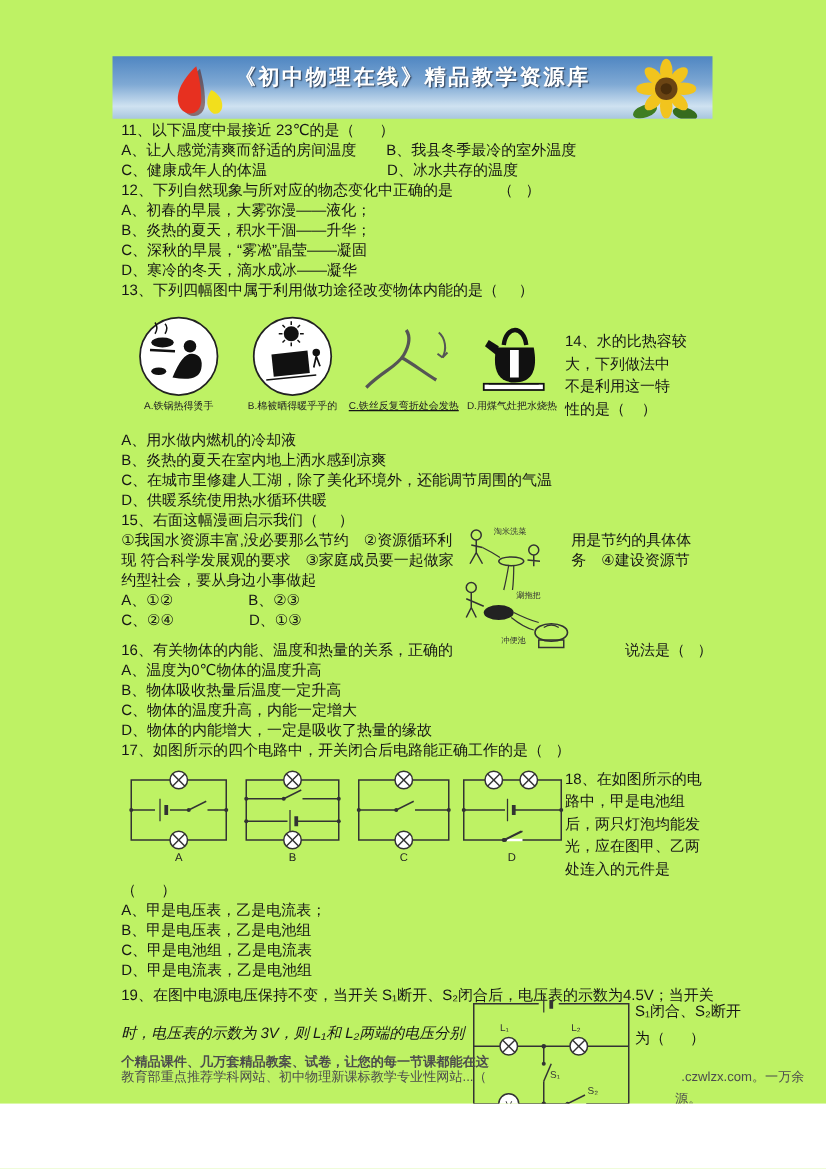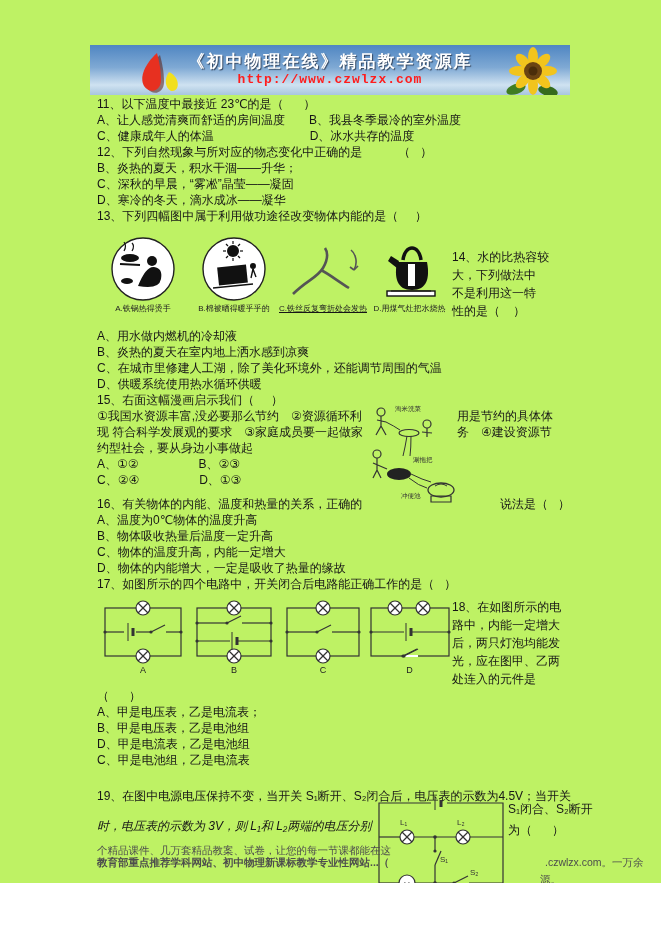--- a/index.html
+++ b/index.html
@@ -54,21 +54,20 @@
 
 <div class="page">
 
   <div class="banner">
     <svg class="logo" width="60" height="48" viewBox="0 0 60 48">
       <path d="M29,6 C17,17 11,30 16,39 C21,47 33,45 33,33 C33,22 31,14 29,6 Z" transform="translate(3,2)" fill="#5a1c10" opacity="0.55"></path>
       <path d="M29,6 C17,17 11,30 16,39 C21,47 33,45 33,33 C33,22 31,14 29,6 Z" fill="#e73020"></path>
       <path d="M41,25 C36,32 37,41 43,44 C49,45 52,38 48,31 C45,27 43,26 41,25 Z" fill="#f2df1c"></path>
     </svg>
     <div class="banner-title">《初中物理在线》精品教学资源库</div>
-    <div class="banner-url">http://www.czwlzx.com</div>
     <svg class="sunflower" width="64" height="50" viewBox="0 0 64 50">
       <ellipse cx="16" cy="44" rx="10" ry="5" fill="#3f7d22" transform="rotate(-20 16 44)"></ellipse>
       <ellipse cx="48" cy="46" rx="10" ry="5" fill="#356c1d" transform="rotate(15 48 46)"></ellipse>
       <g fill="#f2c41d">
         <ellipse cx="33" cy="12" rx="5" ry="10"></ellipse>
         <ellipse cx="33" cy="40" rx="5" ry="10"></ellipse>
         <ellipse cx="19" cy="26" rx="10" ry="5"></ellipse>
         <ellipse cx="47" cy="26" rx="10" ry="5"></ellipse>
         <ellipse cx="23" cy="16" rx="5" ry="9" transform="rotate(-45 23 16)"></ellipse>
         <ellipse cx="43" cy="16" rx="5" ry="9" transform="rotate(45 43 16)"></ellipse>
@@ -83,20 +82,21 @@
   <div class="doc">
 
     <div>
       <div class="ln">11、以下温度中最接近 23℃的是（      ）</div>
       <div class="ln">A、让人感觉清爽而舒适的房间温度　　B、我县冬季最冷的室外温度</div>
       <div class="ln">C、健康成年人的体温　　　　　　　　D、冰水共存的温度</div>
     </div>
 
     <div>
       <div class="ln">12、下列自然现象与所对应的物态变化中正确的是　　　（   ）</div>
+      <div class="ln">A、初春的早晨，大雾弥漫——液化；</div>
       <div class="ln">B、炎热的夏天，积水干涸——升华；</div>
       <div class="ln">C、深秋的早晨，“雾凇”晶莹——凝固</div>
       <div class="ln">D、寒冷的冬天，滴水成冰——凝华</div>
     </div>
 
     <div class="ln">13、下列四幅图中属于利用做功途径改变物体内能的是（     ）</div>
 
     <div class="fig-row">
       <div class="fig figA">
         <svg width="66" height="66" viewBox="0 0 66 66">
@@ -340,33 +340,33 @@
           <rect x="36" y="55" width="14" height="2" fill="#ffffff"></rect>
           <circle cx="36" cy="56" r="1.6" fill="#333"></circle>
             <line x1="36" y1="56" x2="50" y2="49" stroke="#333" stroke-width="1.2"></line>
           <circle cx="3" cy="32" r="1.6" fill="#333"></circle>
             <circle cx="81" cy="32" r="1.6" fill="#333"></circle>
         </svg>
         <div class="cap">D</div>
       </div>
       <div class="q18col">
         <div class="ln">18、在如图所示的电</div>
-        <div class="ln">路中，内能一定增大</div>
+        <div class="ln">路中，甲是电池组</div>
         <div class="ln">后，两只灯泡均能发</div>
         <div class="ln">光，应在图甲、乙两</div>
         <div class="ln">处连入的元件是</div>
       </div>
     </div>
 
     <div>
       <div class="ln">（      ）</div>
       <div class="ln">A、甲是电压表，乙是电流表；</div>
       <div class="ln">B、甲是电压表，乙是电池组</div>
+      <div class="ln">C、甲是电池组，乙是电流表</div>
       <div class="ln">D、甲是电流表，乙是电池组</div>
-      <div class="ln">C、甲是电池组，乙是电流表</div>
     </div>
   </div>
 
   <div class="abs ln" style="left:97px;top:788px;">19、在图中电源电压保持不变，当开关 S₁断开、S₂闭合后，电压表的示数为4.5V；当开关</div>
   <div class="abs ln" style="left:97px;top:818px;font-style:italic;">时，电压表的示数为 3V，则 L₁和 L₂两端的电压分别</div>
   <div class="abs ln" style="left:508px;top:801px;">S₁闭合、S₂断开</div>
   <div class="abs ln" style="left:508px;top:822px;">为（      ）</div>
 
   <svg class="q19ckt" viewBox="0 0 132 92">
     <g stroke="#333" stroke-width="1.2" fill="none">
@@ -407,18 +407,18 @@
       <text x="32" y="89.5" font-size="8" text-anchor="middle" fill="#333">V</text>
       </g>
     <circle cx="60" cy="40" r="1.8" fill="#333"></circle>
       <circle cx="60" cy="86" r="1.8" fill="#333"></circle>
     <text x="25" y="28" font-size="8" fill="#333">L₁</text>
     <text x="82" y="28" font-size="8" fill="#333">L₂</text>
     <text x="65" y="65" font-size="8" fill="#333">S₁</text>
     <text x="95" y="78" font-size="8" fill="#333">S₂</text>
   </svg>
 
-  <div class="abs ln footer" style="left:97px;top:854px;font-weight:bold;">教育部重点推荐学科网站、初中物理新课标教学专业性网站...（</div>
+  <div class="abs ln footer" style="left:97px;top:854px;">教育部重点推荐学科网站、初中物理新课标教学专业性网站...（</div>
   <div class="abs ln footer" style="left:509px;top:854px;margin-left:36px;">.czwlzx.com。一万余</div>
-  <div class="abs ln footer" style="left:97px;top:842px;">个精品课件、几万套精品教案、试卷，让您的每一节课都能在这</div>
+  <div class="abs ln footer" style="left:97px;top:842px;font-weight:bold;">个精品课件、几万套精品教案、试卷，让您的每一节课都能在这</div>
   <div class="abs ln footer" style="left:540px;top:871px;">源。</div>
 
 </div>
 
 </body></html>

